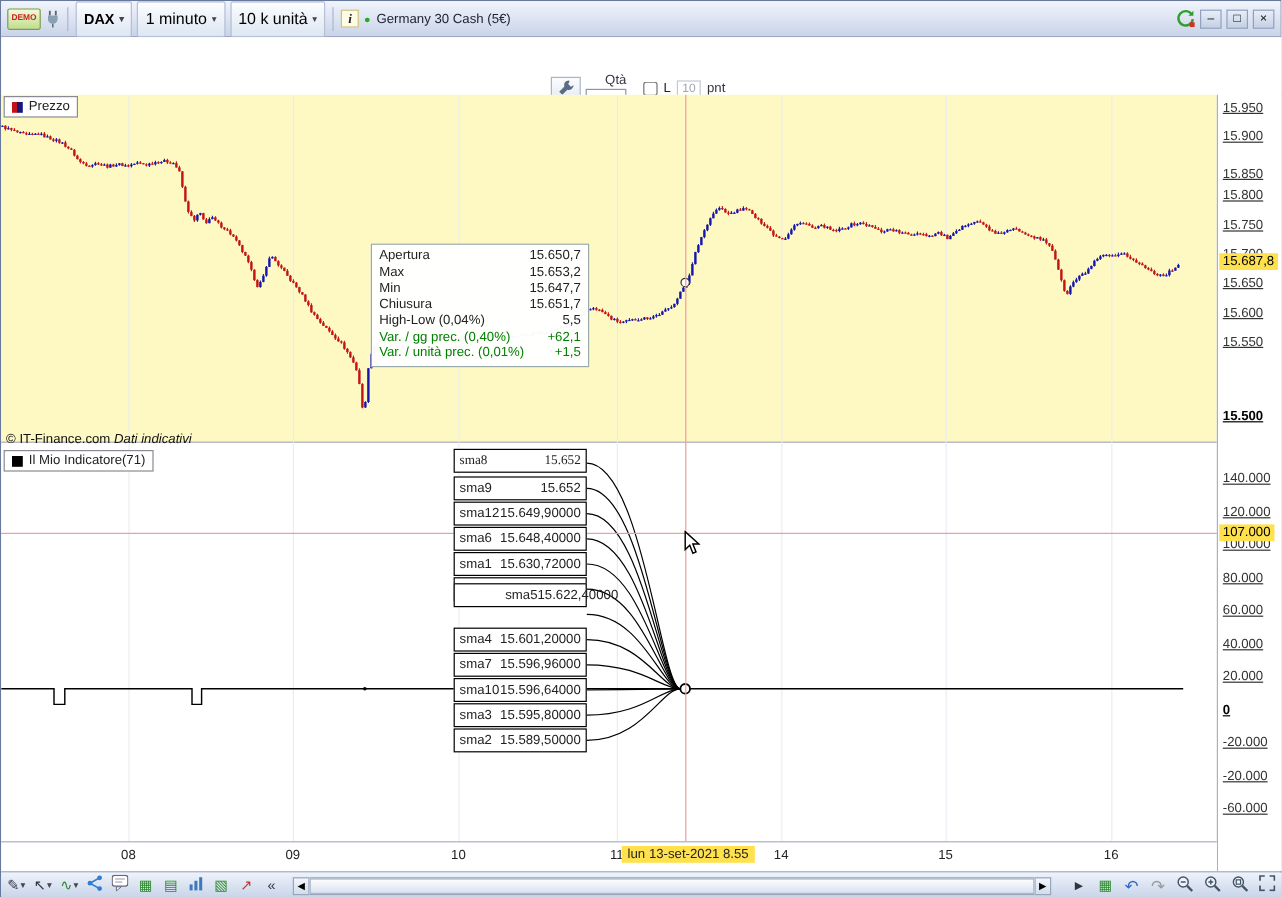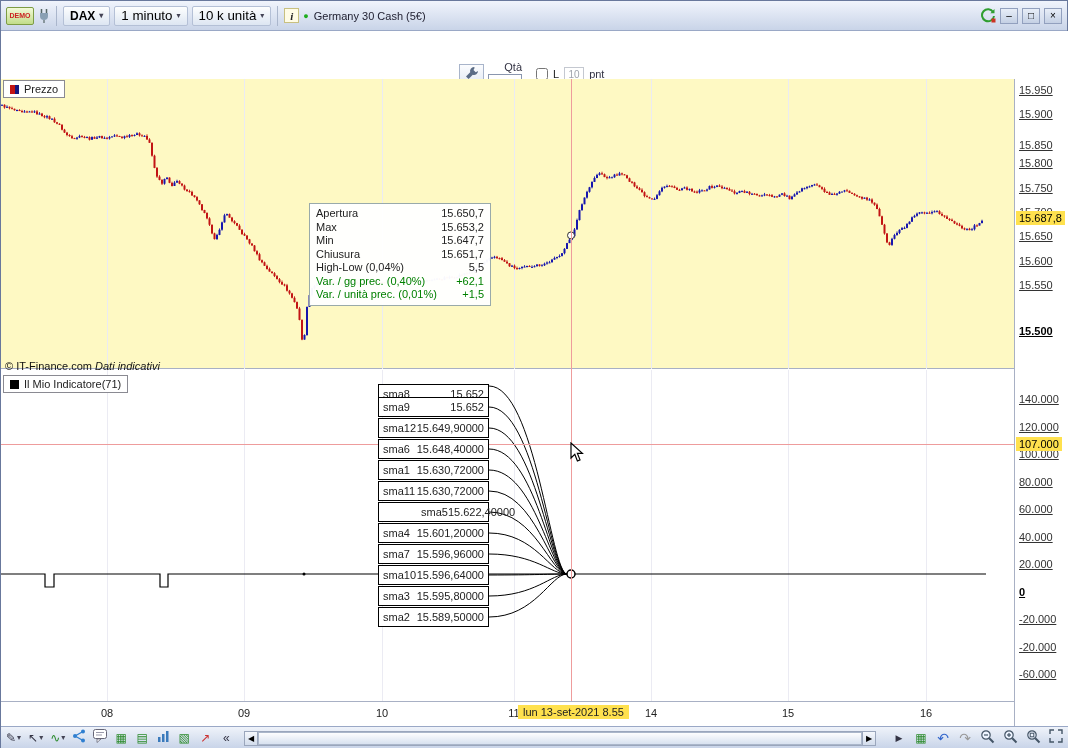--- a/index.html
+++ b/index.html
@@ -7,21 +7,21 @@
   body { font-family:"Liberation Sans",sans-serif; font-size:11px; color:#222; position:relative; background:#fff; overflow:hidden; }
   .window { position:absolute; inset:0; border:1px solid #68789c; background:#fff; }
 
   
   .titlebar { position:absolute; top:0; left:0; right:0; height:30px;
     background:linear-gradient(#f0f4fc,#c9d4e8); border-bottom:1px solid #9aa8c6;
     display:flex; align-items:center; gap:4px; padding:0 5px; }
   .demo-badge { width:28px; height:18px; background:linear-gradient(#f2fad8,#c2dd8a);
     border:1px solid #7d9c44; border-radius:2px; color:#c22; font-size:7px; font-weight:bold;
     display:flex; align-items:center; justify-content:center; }
-  .tb-btn { display:flex; align-items:center; gap:4px; padding:2px 6px; height:20px;
+  .tb-btn { display:flex; align-items:center; gap:4px; padding:2px 6px; height:30px;
     background:linear-gradient(#fdfefe,#dde6f2); border:1px solid #b4c0d6; border-radius:2px; }
   .tb-btn.bold { font-weight:bold; font-size:12px; }
   .dd { font-size:8px; color:#445; }
   .tb-sep { width:1px; height:20px; background:#aab6cc; margin:0 2px; }
   .tb-spacer { flex:1; }
   .contract { display:flex; align-items:center; gap:5px; color:#223; }
   .green-dot { color:#1fae1f; font-size:9px; }
   .info-btn { width:15px; height:15px; background:#fffce6; border:1px solid #c8c080;
     font-family:"Liberation Serif",serif; font-style:italic; font-weight:bold; font-size:11px;
     display:flex; align-items:center; justify-content:center; }
@@ -1039,21 +1039,21 @@
         <path d="M488,184 C534,184 550,204 566,204" fill="none" stroke="#000" stroke-width="1"></path>
         <path d="M488,205 C534,205 550,204 566,204" fill="none" stroke="#000" stroke-width="1"></path>
         <path d="M488,226 C534,226 550,204 566,204" fill="none" stroke="#000" stroke-width="1"></path>
         <path d="M488,247 C534,247 550,204 566,204" fill="none" stroke="#000" stroke-width="1"></path>
         <circle cx="570" cy="204" r="4" fill="#fff" stroke="#000" stroke-width="1.5"></circle>
       </svg>
     <div class="legend-box" style="left:2px;top:5px">
       <span class="series-swatch swatch-ind"></span>
       <span>Il Mio Indicatore(71)</span>
     </div>
-  <div class="sma-box" style="top: 14px;">
+  <div class="sma-box" style="top: 4px; font-family: Liberation Serif, serif;">
         <span>sma8</span>
         <span>15.652</span>
       </div>
       <div class="sma-box" style="top: 27px;">
         <span>sma9</span>
         <span>15.652</span>
       </div>
       <div class="sma-box" style="top: 48px;">
         <span>sma12</span>
         <span>15.649,90000</span>
@@ -1063,21 +1063,21 @@
         <span>15.648,40000</span>
       </div>
       <div class="sma-box" style="top: 90px;">
         <span>sma1</span>
         <span>15.630,72000</span>
       </div>
       <div class="sma-box" style="top: 111px;">
         <span>sma11</span>
         <span>15.630,72000</span>
       </div>
-      <div class="sma-box" style="top: 132px; padding-left: 42px;">
+      <div class="sma-box" style="top: 116px; padding-left: 42px;">
         <span>sma5</span>
         <span>15.622,40000</span>
       </div>
       <div class="sma-box" style="top: 153px;">
         <span>sma4</span>
         <span>15.601,20000</span>
       </div>
       <div class="sma-box" style="top: 174px;">
         <span>sma7</span>
         <span>15.596,96000</span>
@@ -1099,21 +1099,21 @@
   <div class="axis-col" id="axis-col">
       <div class="axis-label" style="top: 5px;">15.950</div>
       <div class="axis-label" style="top: 29px; text-align: right;">15.900</div>
       <div class="axis-label" style="top: 60px;">15.850</div>
       <div class="axis-label" style="top: 78px;">15.800</div>
       <div class="axis-label" style="top: 103px;">15.750</div>
       <div class="axis-label" style="top: 127px;">15.700</div>
       <div class="axis-label" style="top: 151px;">15.650</div>
       <div class="axis-label" style="top: 176px;">15.600</div>
       <div class="axis-label" style="top: 200px;">15.550</div>
-      <div class="axis-label bold" style="top: 246px;">15.500</div>
+      <div class="axis-label bold" style="top: 262px;">15.500</div>
       <div class="axis-badge" style="top: 132px;">15.687,8</div>
       <div class="axis-label" style="top: 314px;">140.000</div>
       <div class="axis-label" style="top: 342px;">120.000</div>
       <div class="axis-label" style="top: 369px;">100.000</div>
       <div class="axis-label" style="top: 397px;">80.000</div>
       <div class="axis-label" style="top: 424px;">60.000</div>
       <div class="axis-label" style="top: 452px;">40.000</div>
       <div class="axis-label" style="top: 479px;">20.000</div>
       <div class="axis-label bold" style="top: 507px;">0</div>
       <div class="axis-label" style="top: 534px;">-20.000</div>

